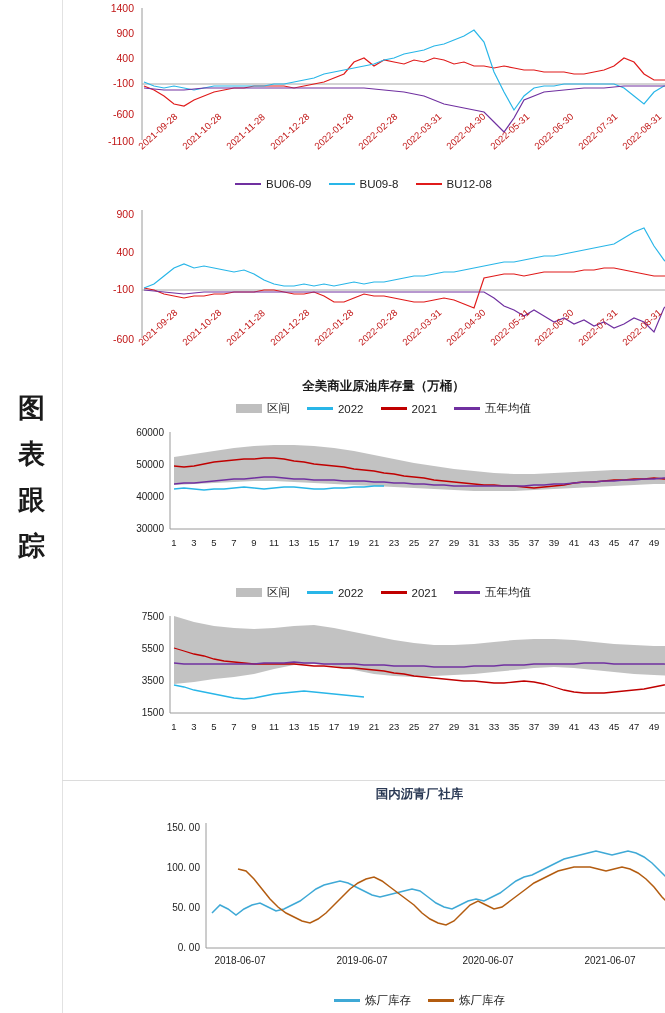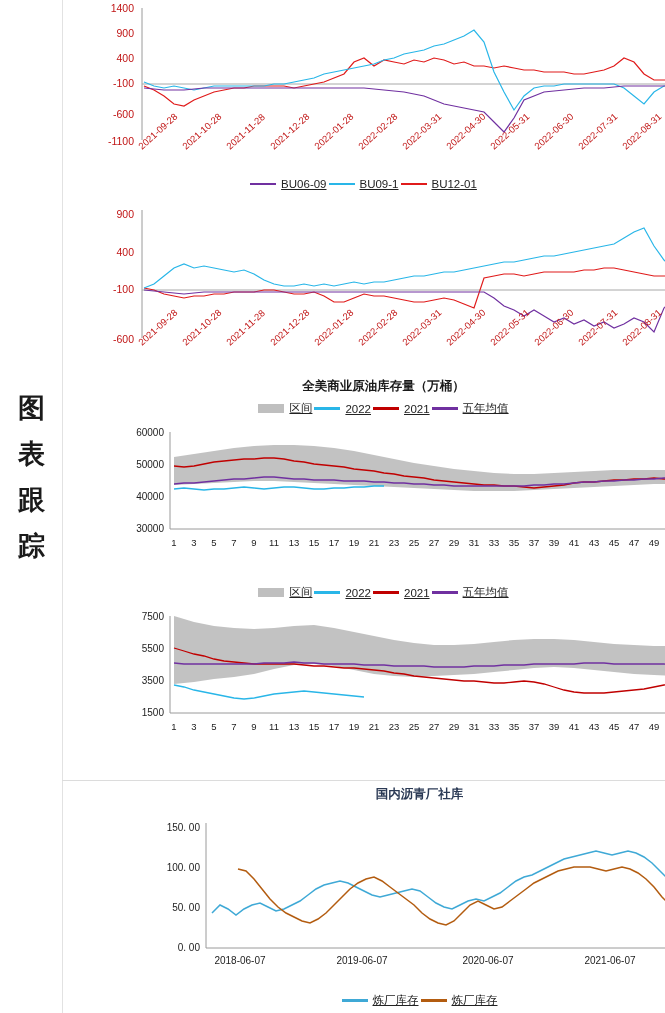--- a/index.html
+++ b/index.html
@@ -10,21 +10,21 @@
   .sideband{position:absolute;left:0;top:0;width:62px;height:1013px;background:#ffffff;border-right:1px solid #e2e2e2;}
   .sidetitle{position:absolute;left:10px;top:385px;width:44px;text-align:center;font-family:"DejaVu Serif",serif;
              font-size:27px;line-height:46px;color:#1a1a1a;font-weight:700;letter-spacing:1px;}
   .sidetitle span{display:block;}
 
   .content{position:absolute;left:62px;top:0;width:603px;height:1013px;}
 
   .panel{position:relative;width:603px;padding-left:20px;}
   .panel .ttl{text-align:center;font-size:12.5px;font-weight:700;color:#1a1a1a;font-family:"Liberation Sans",sans-serif;}
 
-  .legend{display:flex;justify-content:center;align-items:center;gap:2px;font-size:11.5px;color:#222;text-decoration:underline;}
+  .legend{display:flex;justify-content:center;align-items:center;gap:17px;font-size:11.5px;color:#222;}
   .legend .it{display:flex;align-items:center;gap:5px;}
   .legend .ln{width:26px;height:2.5px;display:inline-block;}
   .legend .bx{width:26px;height:9px;display:inline-block;background:#bfbfbf;}
 
   .divider{position:absolute;left:0;right:0;height:1px;background:#dcdcdc;}
 
   svg{display:block;}
 </style>
 </head>
 <body>
@@ -90,25 +90,25 @@
         </g>
       </svg>
 
       <div class="legend" style="position:absolute;left:0;top:178px;width:603px;">
         <span class="it">
           <span class="ln" style="background:#7030a0"></span>
           <span>BU06-09</span>
         </span>
         <span class="it">
           <span class="ln" style="background:#29b6e8"></span>
-          <span>BU09-1</span>
+          <span>BU09-8</span>
         </span>
         <span class="it">
           <span class="ln" style="background:#e01b1b"></span>
-          <span>BU12-01</span>
+          <span>BU12-08</span>
         </span>
       </div>
     </div>
 
     <div class="panel" style="position:absolute;left:0;top:198px;width:603px;height:175px;">
       <svg width="603" height="175" viewBox="0 0 603 175">
         <g font-size="10.5" fill="#c01515" font-family="Liberation Sans, sans-serif" text-anchor="end">
           <text x="52" y="20">900</text>
           <text x="52" y="58">400</text>
           <text x="52" y="95">-100</text>

